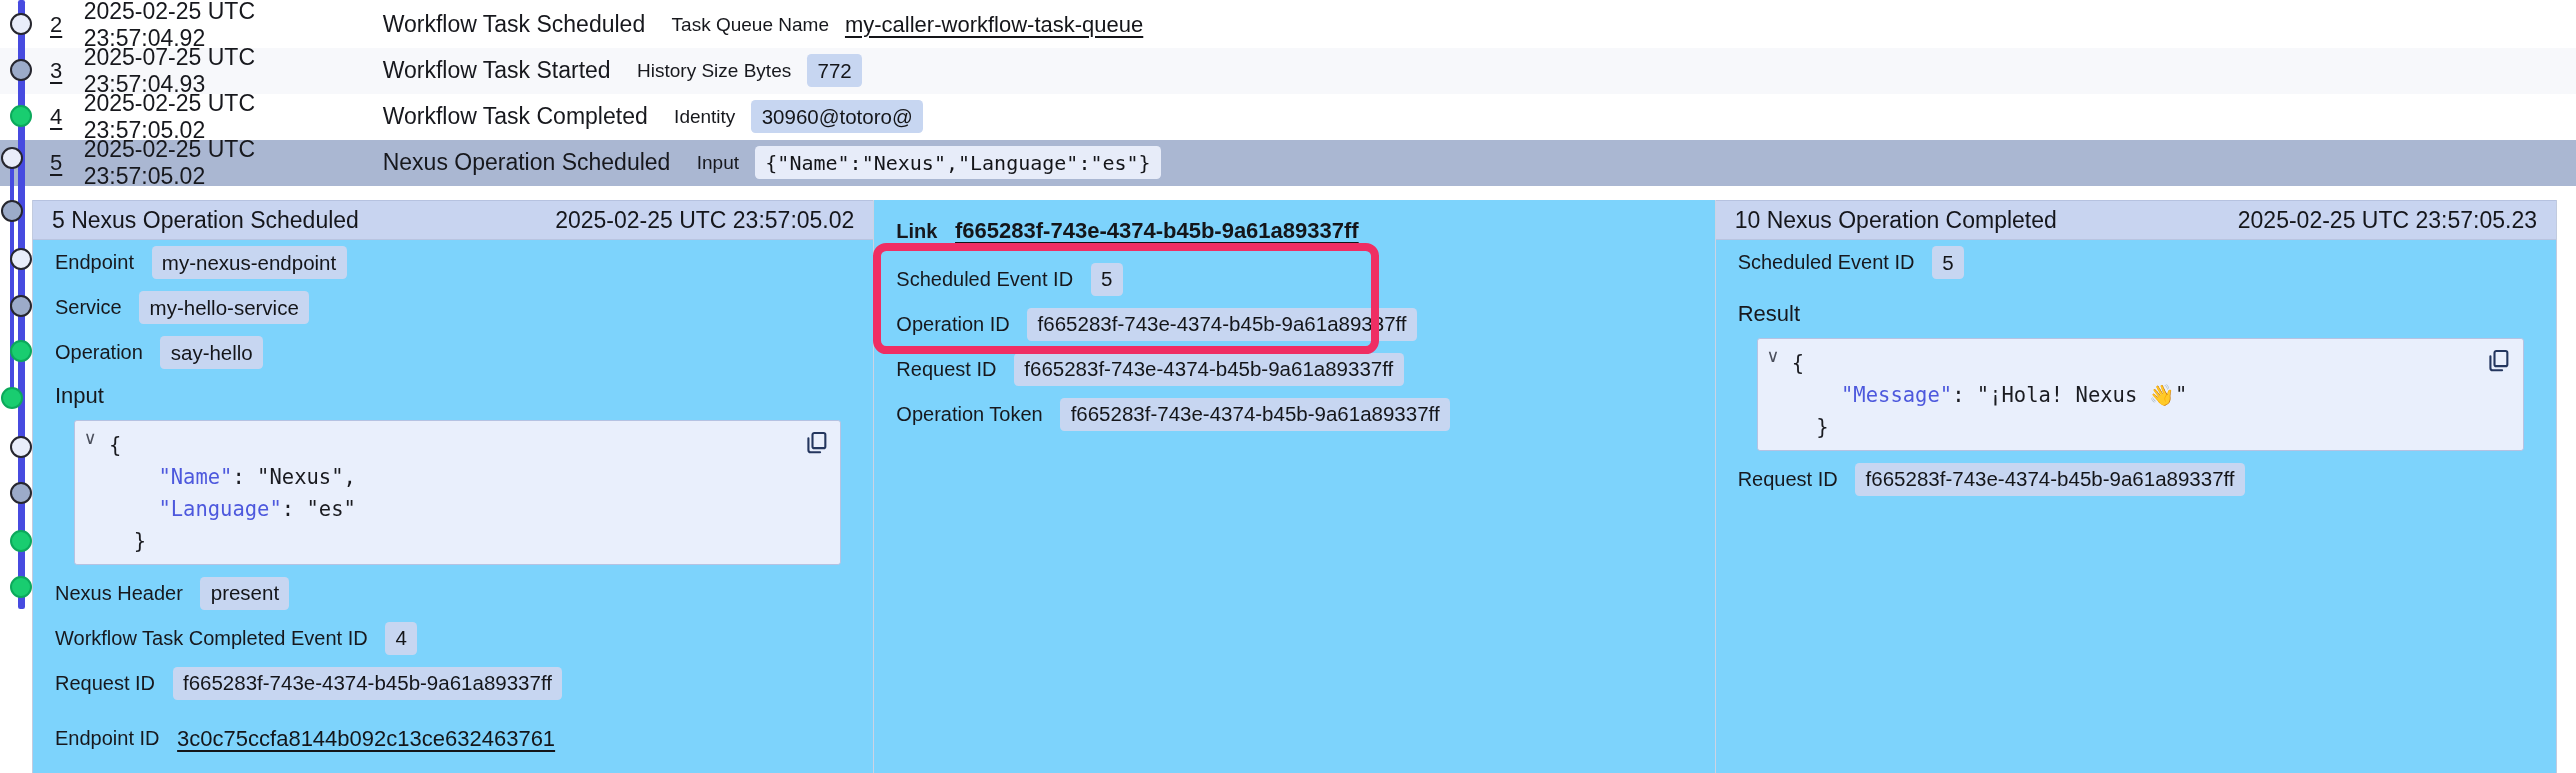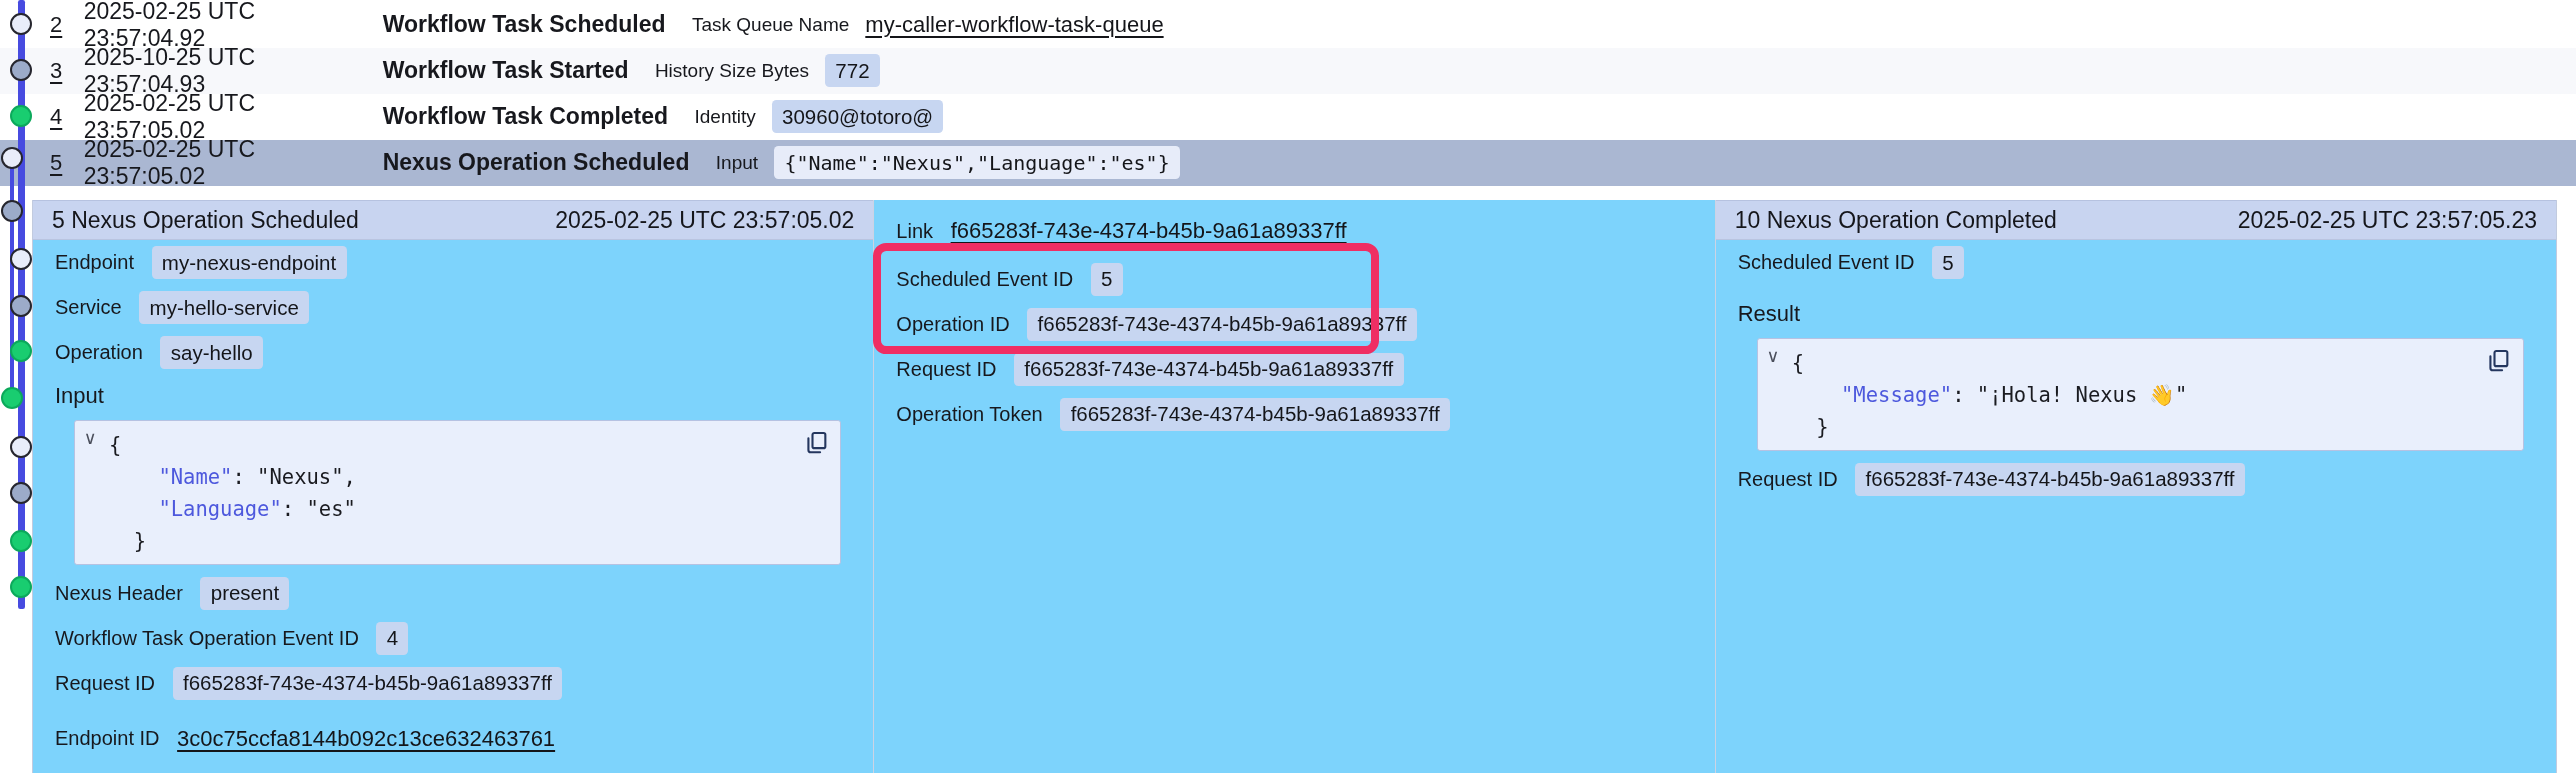--- a/index.html
+++ b/index.html
@@ -17,21 +17,21 @@
   .tl-dot.open{background:#e9edfa;border:2.9px solid #26262e;}
   .tl-dot.gray{background:#9cabc9;border:2.9px solid #26262e;}
   .tl-dot.green{background:#19cd70;border:2.9px solid #0ca95b;}
   
   .event-list{position:absolute;left:0;top:1.5px;width:2576px;}
   .event-row{display:flex;align-items:center;height:46px;padding-left:50px;box-sizing:border-box;}
   .event-row.alt{background:#f7f8fb;}
   .event-row.selected{background:#aab7d2;}
   .ev-num{font-size:22px;font-weight:500;color:#17181d;text-decoration:underline;text-underline-offset:4.4px;min-width:20.5px;margin-right:13.2px;}
   .ev-time{font-size:23px;width:299px;flex:0 0 auto;}
-  .ev-name{font-size:23px;font-weight:700;margin-right:26.4px;white-space:nowrap;}
+  .ev-name{font-size:23px;font-weight:400;margin-right:26.4px;white-space:nowrap;}
   .ev-attr-label{font-size:19px;margin-right:16px;white-space:nowrap;}
   .badge{display:inline-flex;align-items:center;background:#c7d6f1;border-radius:4.4px;
          padding:4.4px 10.3px;font-size:20.5px;color:#141519;white-space:nowrap;}
   .event-row.selected .badge{background:#e7ecf9;}
   .mono{font-family:"DejaVu Sans Mono","Liberation Mono",monospace;font-size:20px;}
   .link-val{font-size:22px;color:#141519;text-decoration:underline;text-underline-offset:4.4px;text-decoration-thickness:1.5px;white-space:nowrap;}
   
   .details{position:absolute;left:32px;top:200px;width:2525px;height:645px;
            display:flex;border:0.7px solid #c2cbdf;border-top:none;background:#7dd3fc;box-sizing:border-box;}
   .panel{flex:1 1 0;position:relative;border-right:0.7px solid #ccd3e4;box-sizing:border-box;overflow:visible;}
@@ -80,21 +80,21 @@
 <div class="event-list">
     <div class="event-row ">
       <a class="ev-num">2</a>
       <span class="ev-time">2025-02-25 UTC 23:57:04.92</span>
       <span class="ev-name">Workflow Task Scheduled</span>
       <span class="ev-attr-label">Task Queue Name</span>
       <a class="link-val">my-caller-workflow-task-queue</a>
     </div>
     <div class="event-row alt">
       <a class="ev-num">3</a>
-      <span class="ev-time">2025-10-25 UTC 23:57:04.93</span>
+      <span class="ev-time">2025-07-25 UTC 23:57:04.93</span>
       <span class="ev-name">Workflow Task Started</span>
       <span class="ev-attr-label">History Size Bytes</span>
       <span class="badge">772</span>
     </div>
     <div class="event-row ">
       <a class="ev-num">4</a>
       <span class="ev-time">2025-02-25 UTC 23:57:05.02</span>
       <span class="ev-name">Workflow Task Completed</span>
       <span class="ev-attr-label">Identity</span>
       <span class="badge">30960@totoro@</span>
@@ -137,38 +137,38 @@
               <rect x="9" y="3" width="11" height="13" rx="1.5"></rect>
               <path d="M5.5 7.5 v10 a2 2 0 0 0 2 2 h8"></path>
             </svg></button>
         </div>
         <div class="spacer" style="height: 5.9px;"></div>
         <div class="field-row">
           <span class="field-label">Nexus Header</span>
           <span class="badge">present</span>
         </div>
         <div class="field-row">
-          <span class="field-label">Workflow Task Operation Event ID</span>
+          <span class="field-label">Workflow Task Completed Event ID</span>
           <span class="badge">4</span>
         </div>
         <div class="field-row">
           <span class="field-label">Request ID</span>
           <span class="badge">f665283f-743e-4374-b45b-9a61a89337ff</span>
         </div>
         <div class="spacer" style="height: 10.3px;"></div>
         <div class="field-row">
           <span class="field-label">Endpoint ID</span>
           <a class="link-val">3c0c75ccfa8144b092c13ce632463761</a>
         </div>
       </div>
     </div>
     <div class="panel">
       <div class="pink-box" style="top: 43px; left: -1.5px; width: 506px; height: 111px;"></div>
       <div class="panel-body">
-        <div class="field-row" style="height: 51px; margin-top: 5.9px;">
+        <div class="field-row" style="height: 51px; margin-top: 5.9px; font-weight: bold;">
           <span class="field-label">Link</span>
           <a class="link-val">f665283f-743e-4374-b45b-9a61a89337ff</a>
         </div>
         <div class="field-row">
           <span class="field-label">Scheduled Event ID</span>
           <span class="badge">5</span>
         </div>
         <div class="field-row">
           <span class="field-label">Operation ID</span>
           <span class="badge">f665283f-743e-4374-b45b-9a61a89337ff</span>

